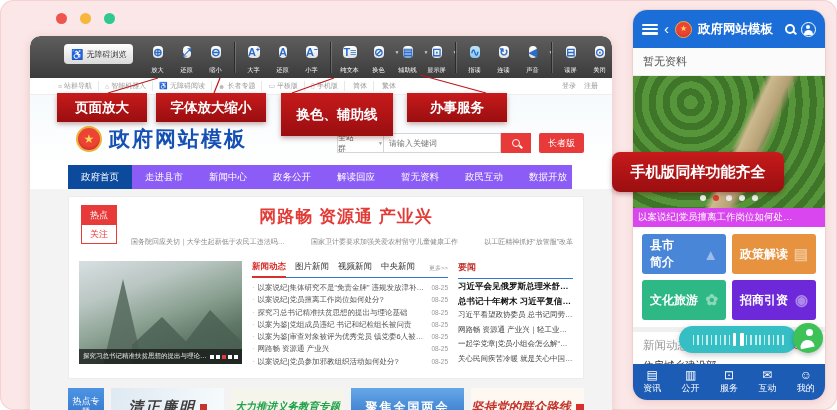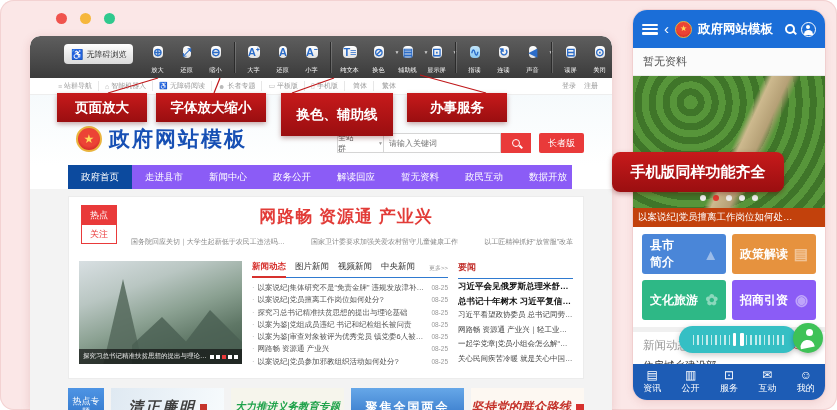--- a/index.html
+++ b/index.html
@@ -129,26 +129,26 @@
   .muser{width:15px;height:15px;border:1.5px solid #fff;border-radius:50%;position:relative;box-sizing:border-box;flex:none;}
   .muser::before{content:"";position:absolute;top:2px;left:4px;width:4px;height:4px;background:#fff;border-radius:50%;}
   .muser::after{content:"";position:absolute;bottom:0.5px;left:1.5px;width:9px;height:5px;background:#fff;border-radius:5px 5px 0 0;}
   .mempty{height:27px;line-height:27px;padding:0 10px;font-size:11px;color:#555;border-bottom:1px solid #ececec;background:#fbfbfb;}
   .mimg{height:132px;position:relative;background:
         linear-gradient(115deg,rgba(201,180,140,0) 52%,#cdb98e 55%,#b5a076 62%,rgba(201,180,140,0) 66%),
         repeating-radial-gradient(circle at 30% 20%,#57953a 0 7px,#3f7529 7px 14px),#467d2e;}
   .mdots{position:absolute;bottom:7px;left:0;right:0;display:flex;justify-content:center;gap:7px;}
   .mdot{width:6px;height:6px;border-radius:50%;background:#eee;}
   .mdot.on{background:#e03a2f;}
-  .mcap{background:#c2410c;color:#fff;font-size:9.5px;padding:3px 5px;white-space:nowrap;overflow:hidden;}
+  .mcap{background:#d946ef;color:#fff;font-size:9.5px;padding:3px 5px;white-space:nowrap;overflow:hidden;}
   .mtiles{display:grid;grid-template-columns:1fr 1fr;gap:6px;padding:7px 9px;}
   .tile{height:40px;border-radius:3px;color:#fff;font-size:12px;font-weight:bold;display:flex;align-items:center;
         padding:0 8px;justify-content:space-between;}
   .tile:nth-of-type(1){background:#4a86d8;gap:27px;} .tile:nth-of-type(2){background:#e6923e;}
-  .tile:nth-of-type(3){background:#2eb886;} .tile:nth-of-type(4){background:#8b5cf6;}
+  .tile:nth-of-type(3){background:#2eb886;} .tile:nth-of-type(4){background:#6d28d9;}
   .tile .tglyph{opacity:.45;font-size:15px;}
   .mtabs{display:flex;align-items:center;padding:6px 10px 4px;border-top:5px solid #f0f0f0;}
   .mtab1{color:#999;font-size:11.5px;margin-right:10px;}
   .mtab2{color:#1a1a1a;font-weight:bold;font-size:11.5px;}
   .mmore{margin-left:auto;color:#d6433c;font-size:9.5px;}
   .mticker{padding:2px 10px;font-size:10.5px;color:#333;white-space:nowrap;overflow:hidden;}
   .player{position:absolute;left:46px;top:316px;width:118px;height:27px;border-radius:14px;background:#35bfc4;
           display:flex;align-items:center;justify-content:center;box-shadow:0 2px 6px rgba(0,0,0,.22);z-index:3;}
   .wave{width:38px;height:10px;background:repeating-linear-gradient(90deg,rgba(255,255,255,.7) 0 1.5px,transparent 1.5px 4.5px);}
   .pbar{width:3.5px;height:13px;background:#fff;border-radius:1px;margin:0 2px;}

